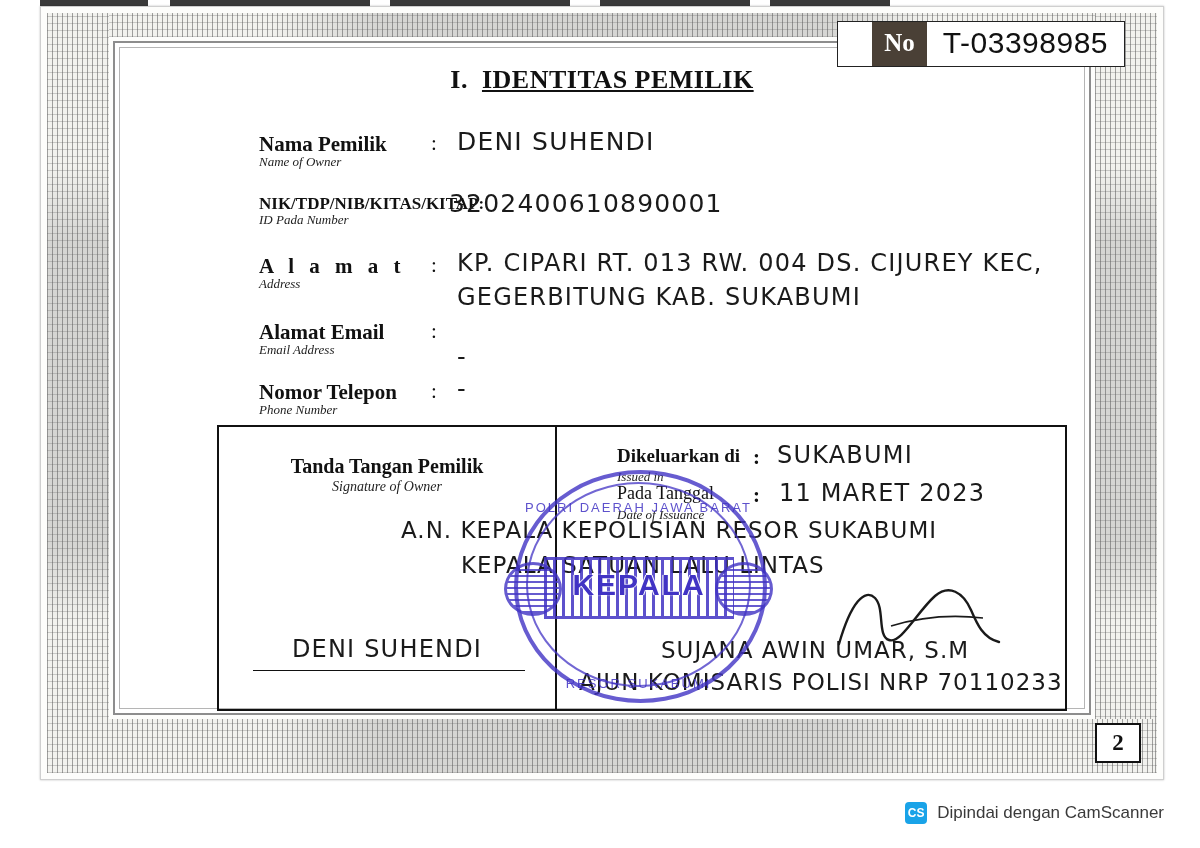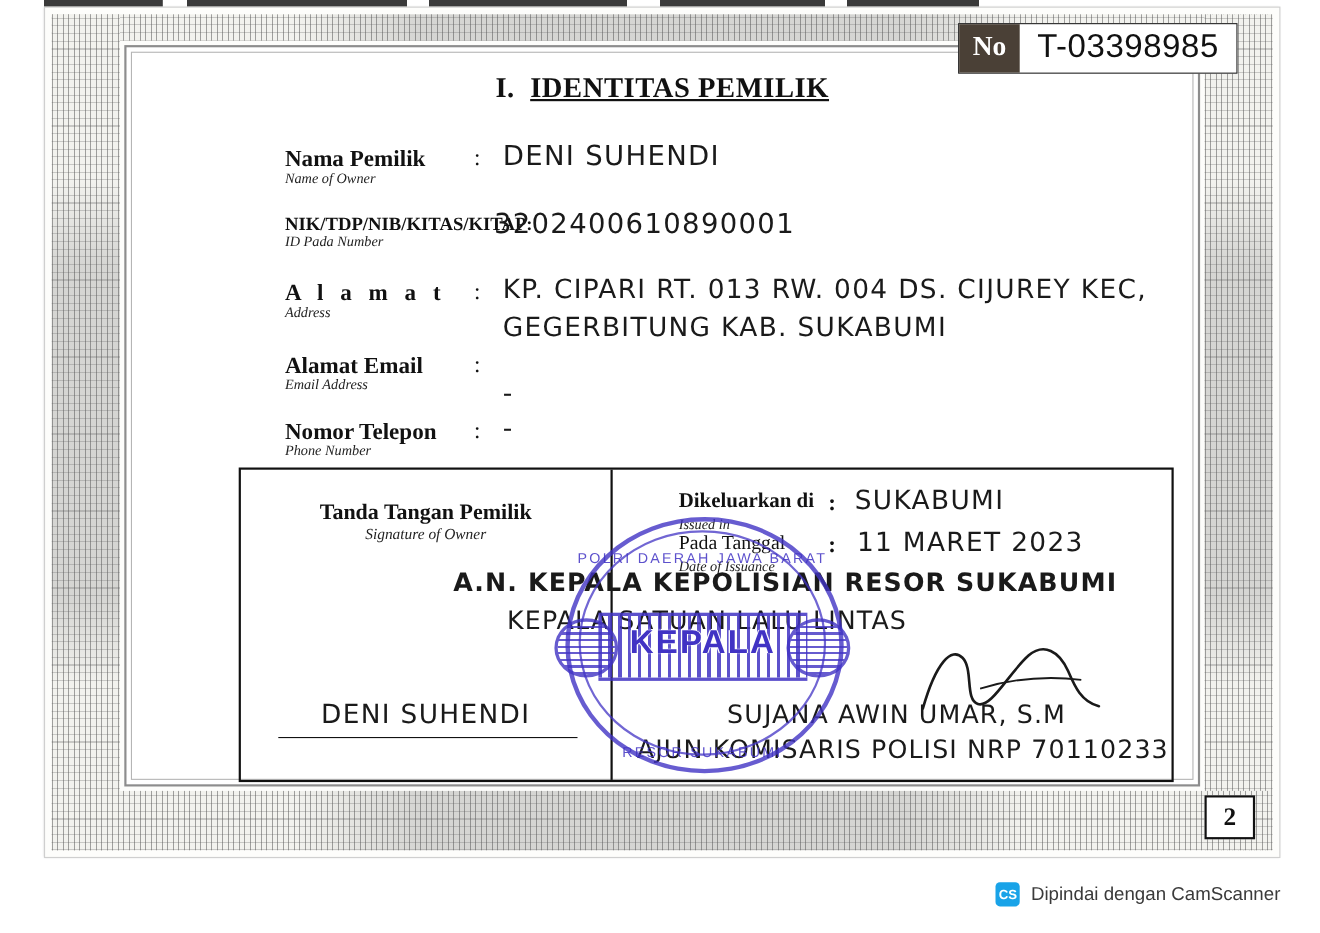--- a/index.html
+++ b/index.html
@@ -49,21 +49,21 @@
   }
   .inner-frame2{
     position:absolute;left:78px;top:40px;right:78px;bottom:70px;
     border:1px solid #b5b5b5;
     background:transparent;
   }
 
   
   .no-box{
     position:absolute;right:38px;top:14px;display:flex;align-items:stretch;
-    border:1px solid #222;background:#fff;
+    border:1px solid #222;background:#fff;padding-left:34px;
   }
   .no-label{
     background:#4a4036;color:#fff;font-weight:bold;font-size:25px;
     padding:4px 12px 6px 12px;display:flex;align-items:center;
     font-family:"Liberation Serif", serif;
   }
   .no-value{
     padding:4px 16px 6px 16px;font-size:30px;letter-spacing:.5px;
     display:flex;align-items:center;color:#111;
     font-family:"Liberation Sans", sans-serif;
@@ -133,21 +133,21 @@
   .dated{position:absolute;left:60px;top:56px;font-size:18px;font-weight:normal;color:#111;text-align:center;}
   .dated-en{position:absolute;left:60px;top:80px;font-size:13px;font-style:italic;color:#222;}
   .issued-val{position:absolute;left:220px;top:14px;}
   .dated-val{position:absolute;left:222px;top:52px;}
 
   
   .officer{
     position:absolute;color:#1a1a1a;font-family:"DejaVu Sans", sans-serif;
     font-size:23px;letter-spacing:1px;white-space:nowrap;
   }
-  #of1{left:371px;top:510px;font-weight:bold;}
+  #of1{left:360px;top:510px;}
   #of2{left:420px;top:545px;}
   #of3{left:620px;top:630px;}
   #of4{left:538px;top:662px;}
 
   
   .stamp{
     position:absolute;left:455px;top:445px;width:285px;height:265px;
     pointer-events:none;
   }
   .stamp .ring{

